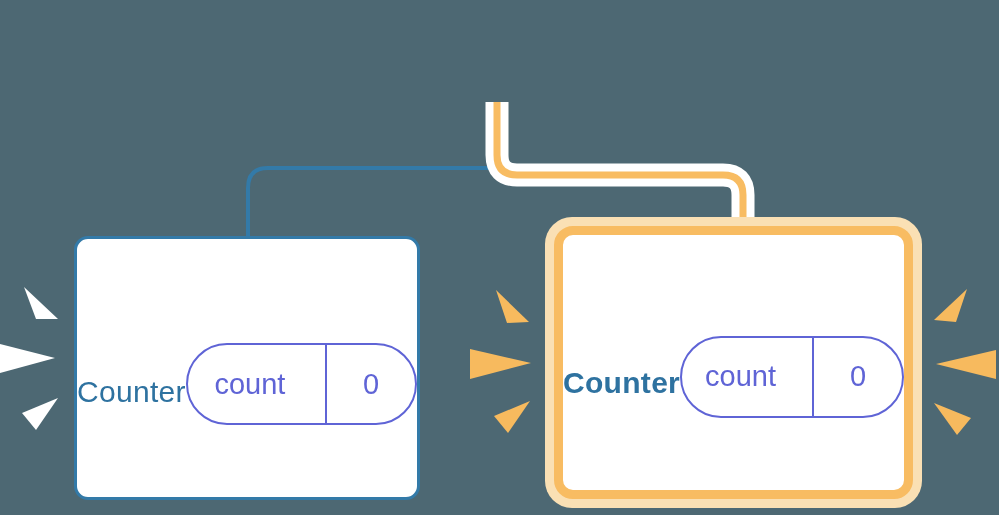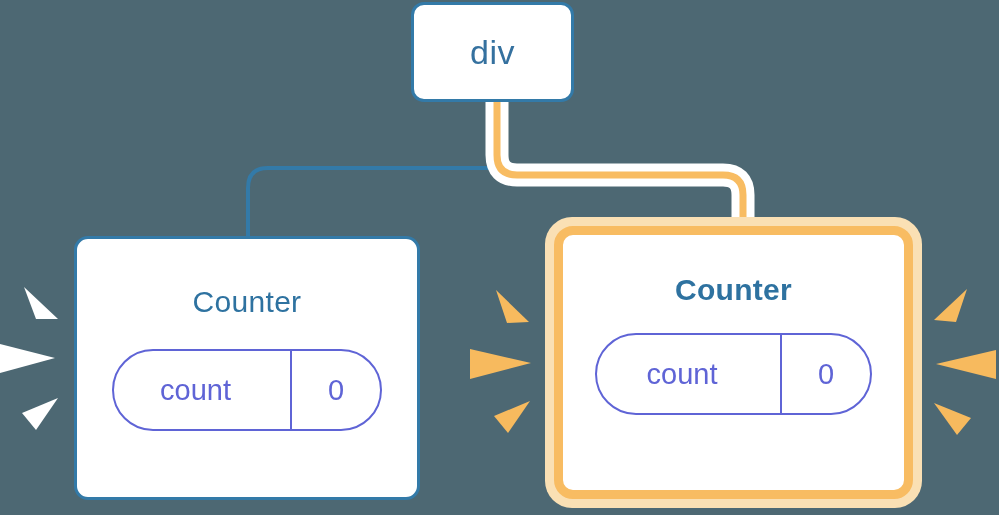--- a/index.html
+++ b/index.html
@@ -52,21 +52,21 @@
     letter-spacing: 0.5px;
     line-height: 1;
   }
 
   
   .card {
     position: absolute;
     box-sizing: border-box;
     background: #ffffff;
     display: flex;
-    flex-direction: column;
+    flex-direction: row;
     align-items: center;
     z-index: 6;
   }
   .card-left {
     left: 74px;
     top: 236px;
     width: 346px;
     height: 264px;
     border: 3px solid #337aa8;
     border-radius: 14px;
@@ -169,23 +169,20 @@
     <polygon points="7,74 68,88 7,104" fill="#f7ba5e"></polygon>
     <polygon points="67,126 45,158 31,141" fill="#f7ba5e"></polygon>
   </svg>
 
   <svg class="rays" style="left:932px; top:275px; width:67px; height:175px;" viewBox="0 0 67 175">
     <polygon points="35,14 2,45 24,47" fill="#f7ba5e"></polygon>
     <polygon points="64,75 4,89 64,104" fill="#f7ba5e"></polygon>
     <polygon points="2,128 25,160 39,143" fill="#f7ba5e"></polygon>
   </svg>
 
-  <div class="node-div">
-    <span class="tag-label">div</span>
-  </div>
 
   <div class="card card-left">
     <div class="card-title">Counter</div>
     <div class="pill">
       <div class="pill-key">count</div>
       <div class="pill-val">0</div>
     </div>
   </div>
 
   <div class="card-right-wrap">

